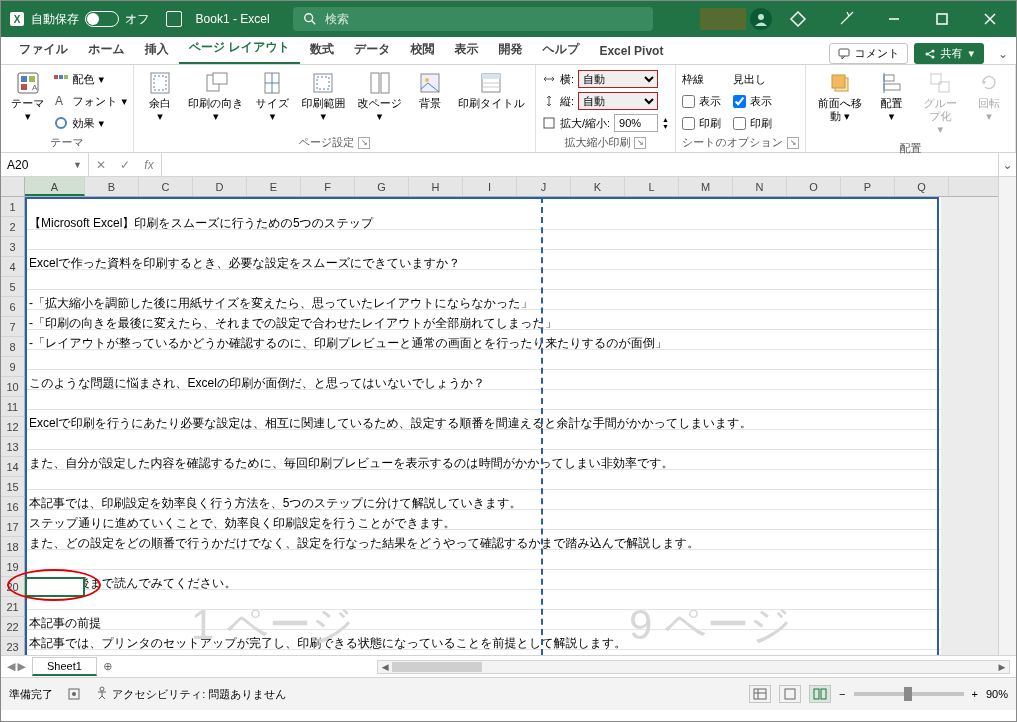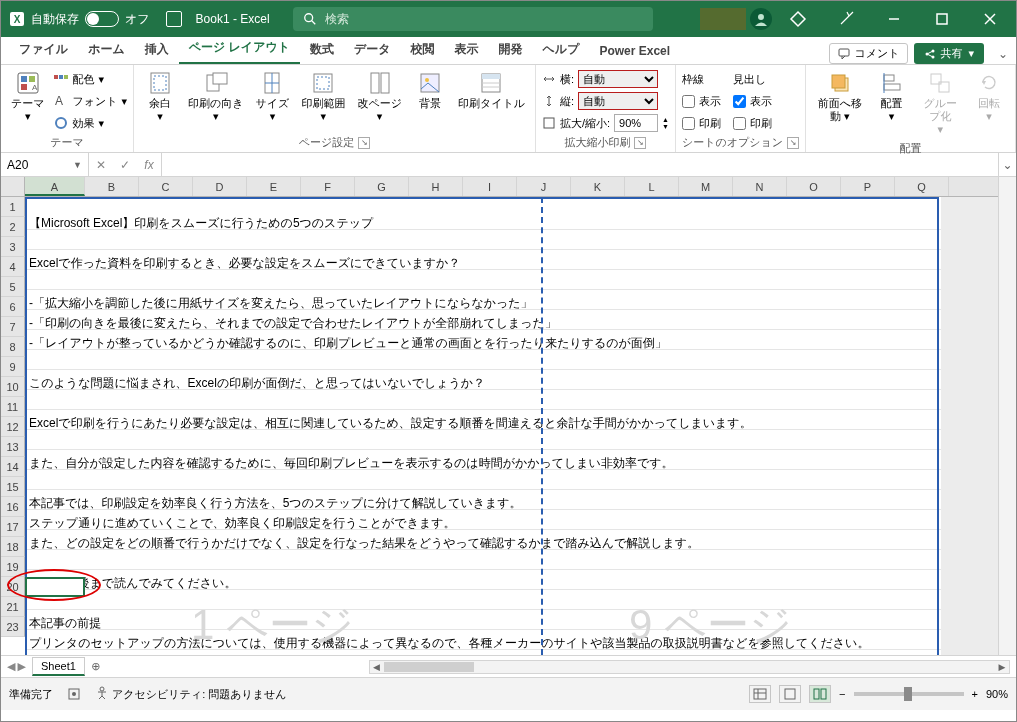--- a/index.html
+++ b/index.html
@@ -69,21 +69,21 @@
 .page-border { position: absolute; top: 20px; bottom: 0; border-left: 2px solid #2a5db0; }
 .page-border-top { position: absolute; left: 24px; top: 20px; height: 2px; background: #2a5db0; }
 .watermark { position: absolute; font-size: 42px; color: #d8d8d8; pointer-events: none; }
 .sel-cell { position: absolute; border: 2px solid #217346; background: #fff; }
 .red-oval { position: absolute; border: 2px solid #d00; border-radius: 50%; }
 .grey-after { position: absolute; top: 20px; bottom: 0; background: #ececec; right: 0; }
 
 
 .sheet-bar { height: 22px; display: flex; align-items: center; border-top: 1px solid #d4d4d4; font-size: 11px; }
 .sheet-bar .nav { display: flex; gap: 2px; padding: 0 6px; color: #888; }
-.sheet-bar .tab { padding: 2px 8px; border: 1px solid #ccc; border-bottom: 2px solid #217346; background: #fff; }
+.sheet-bar .tab { padding: 2px 14px; border: 1px solid #ccc; border-bottom: 2px solid #217346; background: #fff; }
 .sheet-bar .add { width: 22px; text-align: center; color: #666; }
 .sheet-bar .scroll-h { flex: 1; margin: 0 6px; height: 14px; background: #f3f3f3; border: 1px solid #d4d4d4; position: relative; }
 .sheet-bar .scroll-h .thumb { position: absolute; left: 14px; top: 1px; bottom: 1px; width: 90px; background: #cfcfcf; }
 .sheet-bar .scroll-h .arr { position: absolute; top: 0; bottom: 0; width: 14px; display: flex; align-items: center; justify-content: center; color: #666; font-size: 9px; }
 
 
 .status-bar { height: 24px; background: #f3f3f3; border-top: 1px solid #d4d4d4; display: flex; align-items: center; font-size: 11px; padding: 16px 8px; gap: 14px; }
 .status-bar .right { margin-left: auto; display: flex; align-items: center; gap: 8px; }
 .status-bar .view-btn { width: 22px; height: 18px; border: 1px solid #c5c5c5; display: flex; align-items: center; justify-content: center; }
 .status-bar .zoom-slider { width: 110px; height: 4px; background: #c5c5c5; position: relative; }
@@ -155,21 +155,21 @@
   <div class="tab">ファイル</div>
   <div class="tab">ホーム</div>
   <div class="tab">挿入</div>
   <div class="tab active">ページ レイアウト</div>
   <div class="tab">数式</div>
   <div class="tab">データ</div>
   <div class="tab">校閲</div>
   <div class="tab">表示</div>
   <div class="tab">開発</div>
   <div class="tab">ヘルプ</div>
-  <div class="tab">Power Excel</div>
+  <div class="tab">Excel Pivot</div>
   <div class="right-tabs">
     <div class="comment-btn">
         <svg width="12" height="12">
           <rect x="1" y="1" width="10" height="7" rx="1" fill="none" stroke="#555"></rect>
           <path d="M4 8 L4 11 L7 8" fill="none" stroke="#555"></path>
         </svg>
         <span>コメント</span>
       </div>
     <div class="share-btn">
         <svg width="12" height="12">
@@ -521,20 +521,24 @@
         </div>
         <div class="row">
           <div class="rh">20</div>
           <div class="cells"></div>
         </div>
         <div class="row">
           <div class="rh">21</div>
           <div class="cells">本記事の前提</div>
         </div>
         <div class="row">
+          <div class="rh">22</div>
+          <div class="cells">本記事では、プリンタのセットアップが完了し、印刷できる状態になっていることを前提として解説します。</div>
+        </div>
+        <div class="row">
           <div class="rh">23</div>
           <div class="cells">プリンタのセットアップの方法については、使用する機器によって異なるので、各種メーカーのサイトや該当製品の取扱説明書などを参照してください。</div>
         </div>
       </div>
     <div class="grey-after" style="left:940px"></div>
     <div class="page-border-top" style="width:912px"></div>
     <div class="page-break-v" style="left:540px"></div>
     <div class="page-border" style="left:24px"></div>
     <div class="page-border" style="left:936px"></div>
     <div class="watermark" style="left:190px;top:420px">1 ページ</div>

